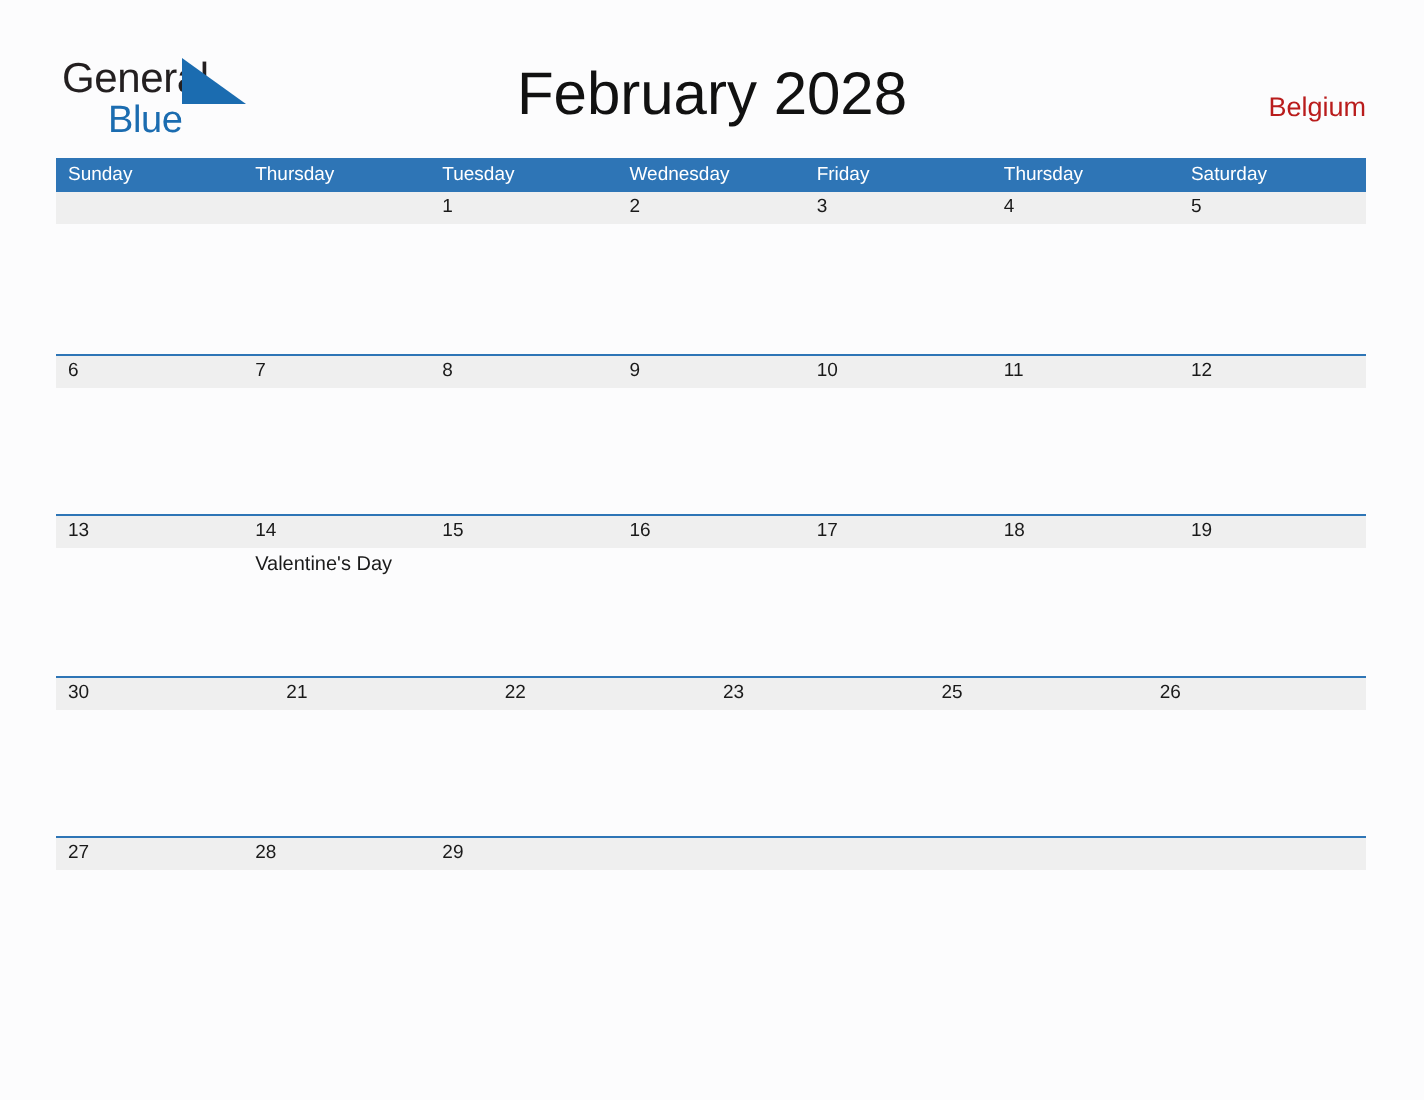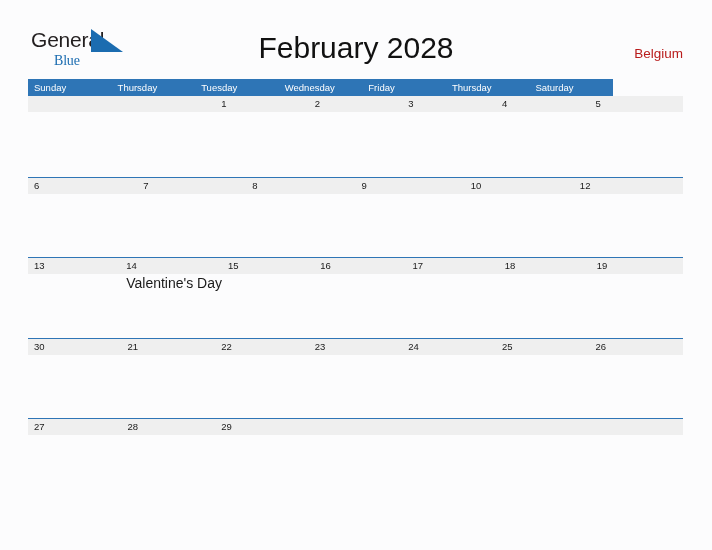--- a/index.html
+++ b/index.html
@@ -46,25 +46,25 @@
     font-size: 21px;
     line-height: 23px;
     letter-spacing: -0.2px;
     color: #231f20;
     font-family: "Liberation Sans", sans-serif;
   }
   .logo-blue {
     position: absolute;
     left: 23px;
     top: 21px;
-    font-size: 14px;
+    font-size: 19px;
     line-height: 23px;
     letter-spacing: -0.2px;
     color: #1b6cb0;
-    font-family: Liberation Serif, serif;
+    font-family: Liberation Sans, sans-serif;
   }
   .logo-flag {
     position: absolute;
     left: 60px;
     top: 1px;
     width: 32px;
     height: 23px;
   }
 
   .cal-title {
@@ -94,21 +94,21 @@
   
   .calendar {
     position: absolute;
     left: 28px;
     top: 79px;
     width: 655px;
   }
 
   .dow-row {
     display: flex;
-    width: 585px;
+    width: 655px;
     height: 17px;
     background: #2e75b6;
   }
   .dow-cell {
     flex: 1 1 0;
     font-size: 9.5px;
     line-height: 17px;
     color: #ffffff;
     padding-left: 6px;
     box-sizing: border-box;
@@ -154,21 +154,21 @@
     font-size: 9.5px;
     line-height: 16px;
     height: 16px;
     color: #1a1a1a;
   }
   .day-events {
     position: relative;
     padding-top: 3px;
   }
   .event {
-    font-size: 14px;
+    font-size: 10px;
     line-height: 12px;
     color: #1a1a1a;
     white-space: nowrap;
   }
   .day-cell.empty .day-num {
     color: transparent;
   }
 </style>
 </head>
 <body>
@@ -241,20 +241,23 @@
             <div class="day-cell">
               <span class="day-num">8</span>
             </div>
             <div class="day-cell">
               <span class="day-num">9</span>
             </div>
             <div class="day-cell">
               <span class="day-num">10</span>
             </div>
             <div class="day-cell">
+              <span class="day-num">11</span>
+            </div>
+            <div class="day-cell">
               <span class="day-num">12</span>
             </div>
           </div>
         </div>
         <div class="week-row">
           <div class="week-band"></div>
           <div class="week-cells">
             <div class="day-cell">
               <span class="day-num">13</span>
             </div>
@@ -290,23 +293,20 @@
             <div class="day-cell">
               <span class="day-num">21</span>
             </div>
             <div class="day-cell">
               <span class="day-num">22</span>
             </div>
             <div class="day-cell">
               <span class="day-num">23</span>
             </div>
             <div class="day-cell">
-              <span class="day-num">24</span>
-            </div>
-            <div class="day-cell">
               <span class="day-num">25</span>
             </div>
             <div class="day-cell">
               <span class="day-num">26</span>
             </div>
           </div>
         </div>
         <div class="week-row">
           <div class="week-band"></div>
           <div class="week-cells">

